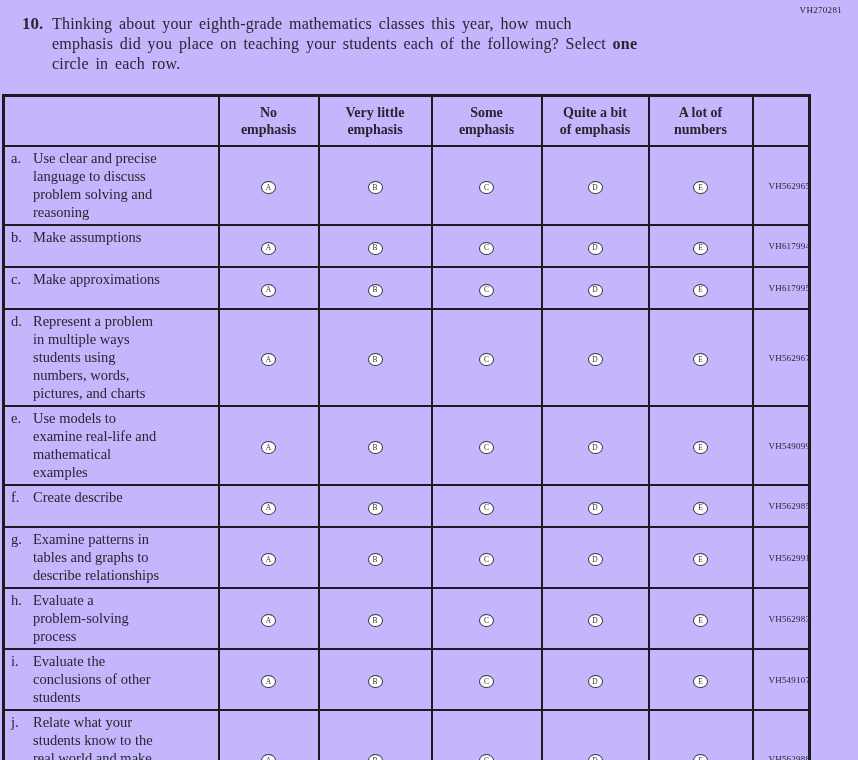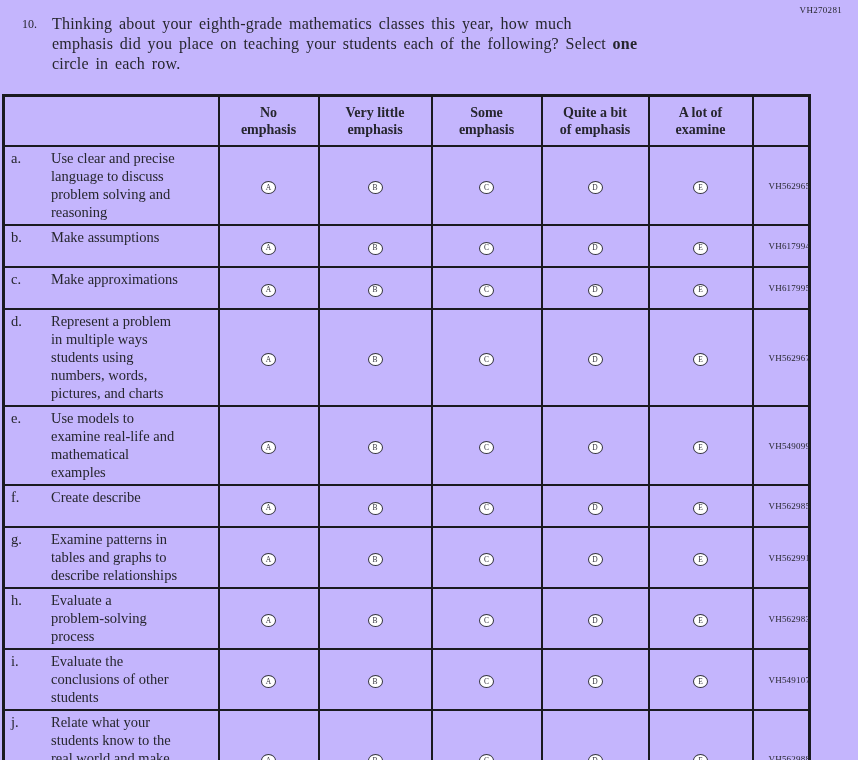--- a/index.html
+++ b/index.html
@@ -26,22 +26,22 @@
   .question {
     position: absolute;
     top: 14px;
     left: 22px;
     display: flex;
     width: 740px;
   }
   .q-number {
     flex: none;
     width: 30px;
-    font-weight: normal;
-    font-size: 12px;
+    font-weight: bold;
+    font-size: 17px;
     line-height: 20px;
   }
   .q-text {
     flex: 1;
     font-size: 16px;
     line-height: 20px;
     white-space: pre-line;
     word-spacing: 2.5px;
     letter-spacing: 0.2px;
   }
@@ -72,21 +72,21 @@
   }
   td { padding: 2px 4px 3px 4px; }
   td.lbl {
     vertical-align: top;
     font-size: 14.5px;
     line-height: 18px;
     padding-left: 3px;
   }
   .lbl-inner { display: flex; }
   .row-letter { flex: none; width: 22px; padding-left: 3px; }
-  .row-text { flex: 1; white-space: pre-line; margin-left: 18px; }
+  .row-text { flex: 1; white-space: pre-line; }
   td.opt {
     text-align: center;
     vertical-align: middle;
   }
   .circle {
     display: inline-flex;
     align-items: center;
     justify-content: center;
     width: 13px;
     height: 11px;
@@ -135,21 +135,21 @@
         <th></th>
         <th>No
 emphasis</th>
         <th>Very little
 emphasis</th>
         <th>Some
 emphasis</th>
         <th>Quite a bit
 of emphasis</th>
         <th>A lot of
-examine</th>
+numbers</th>
         <th></th>
       </tr>
     </thead>
     <tbody id="tbody">
         <tr>
           <td class="lbl">
             <div class="lbl-inner">
               <span class="row-letter">a.</span>
               <span class="row-text">Use clear and precise
 language to discuss

